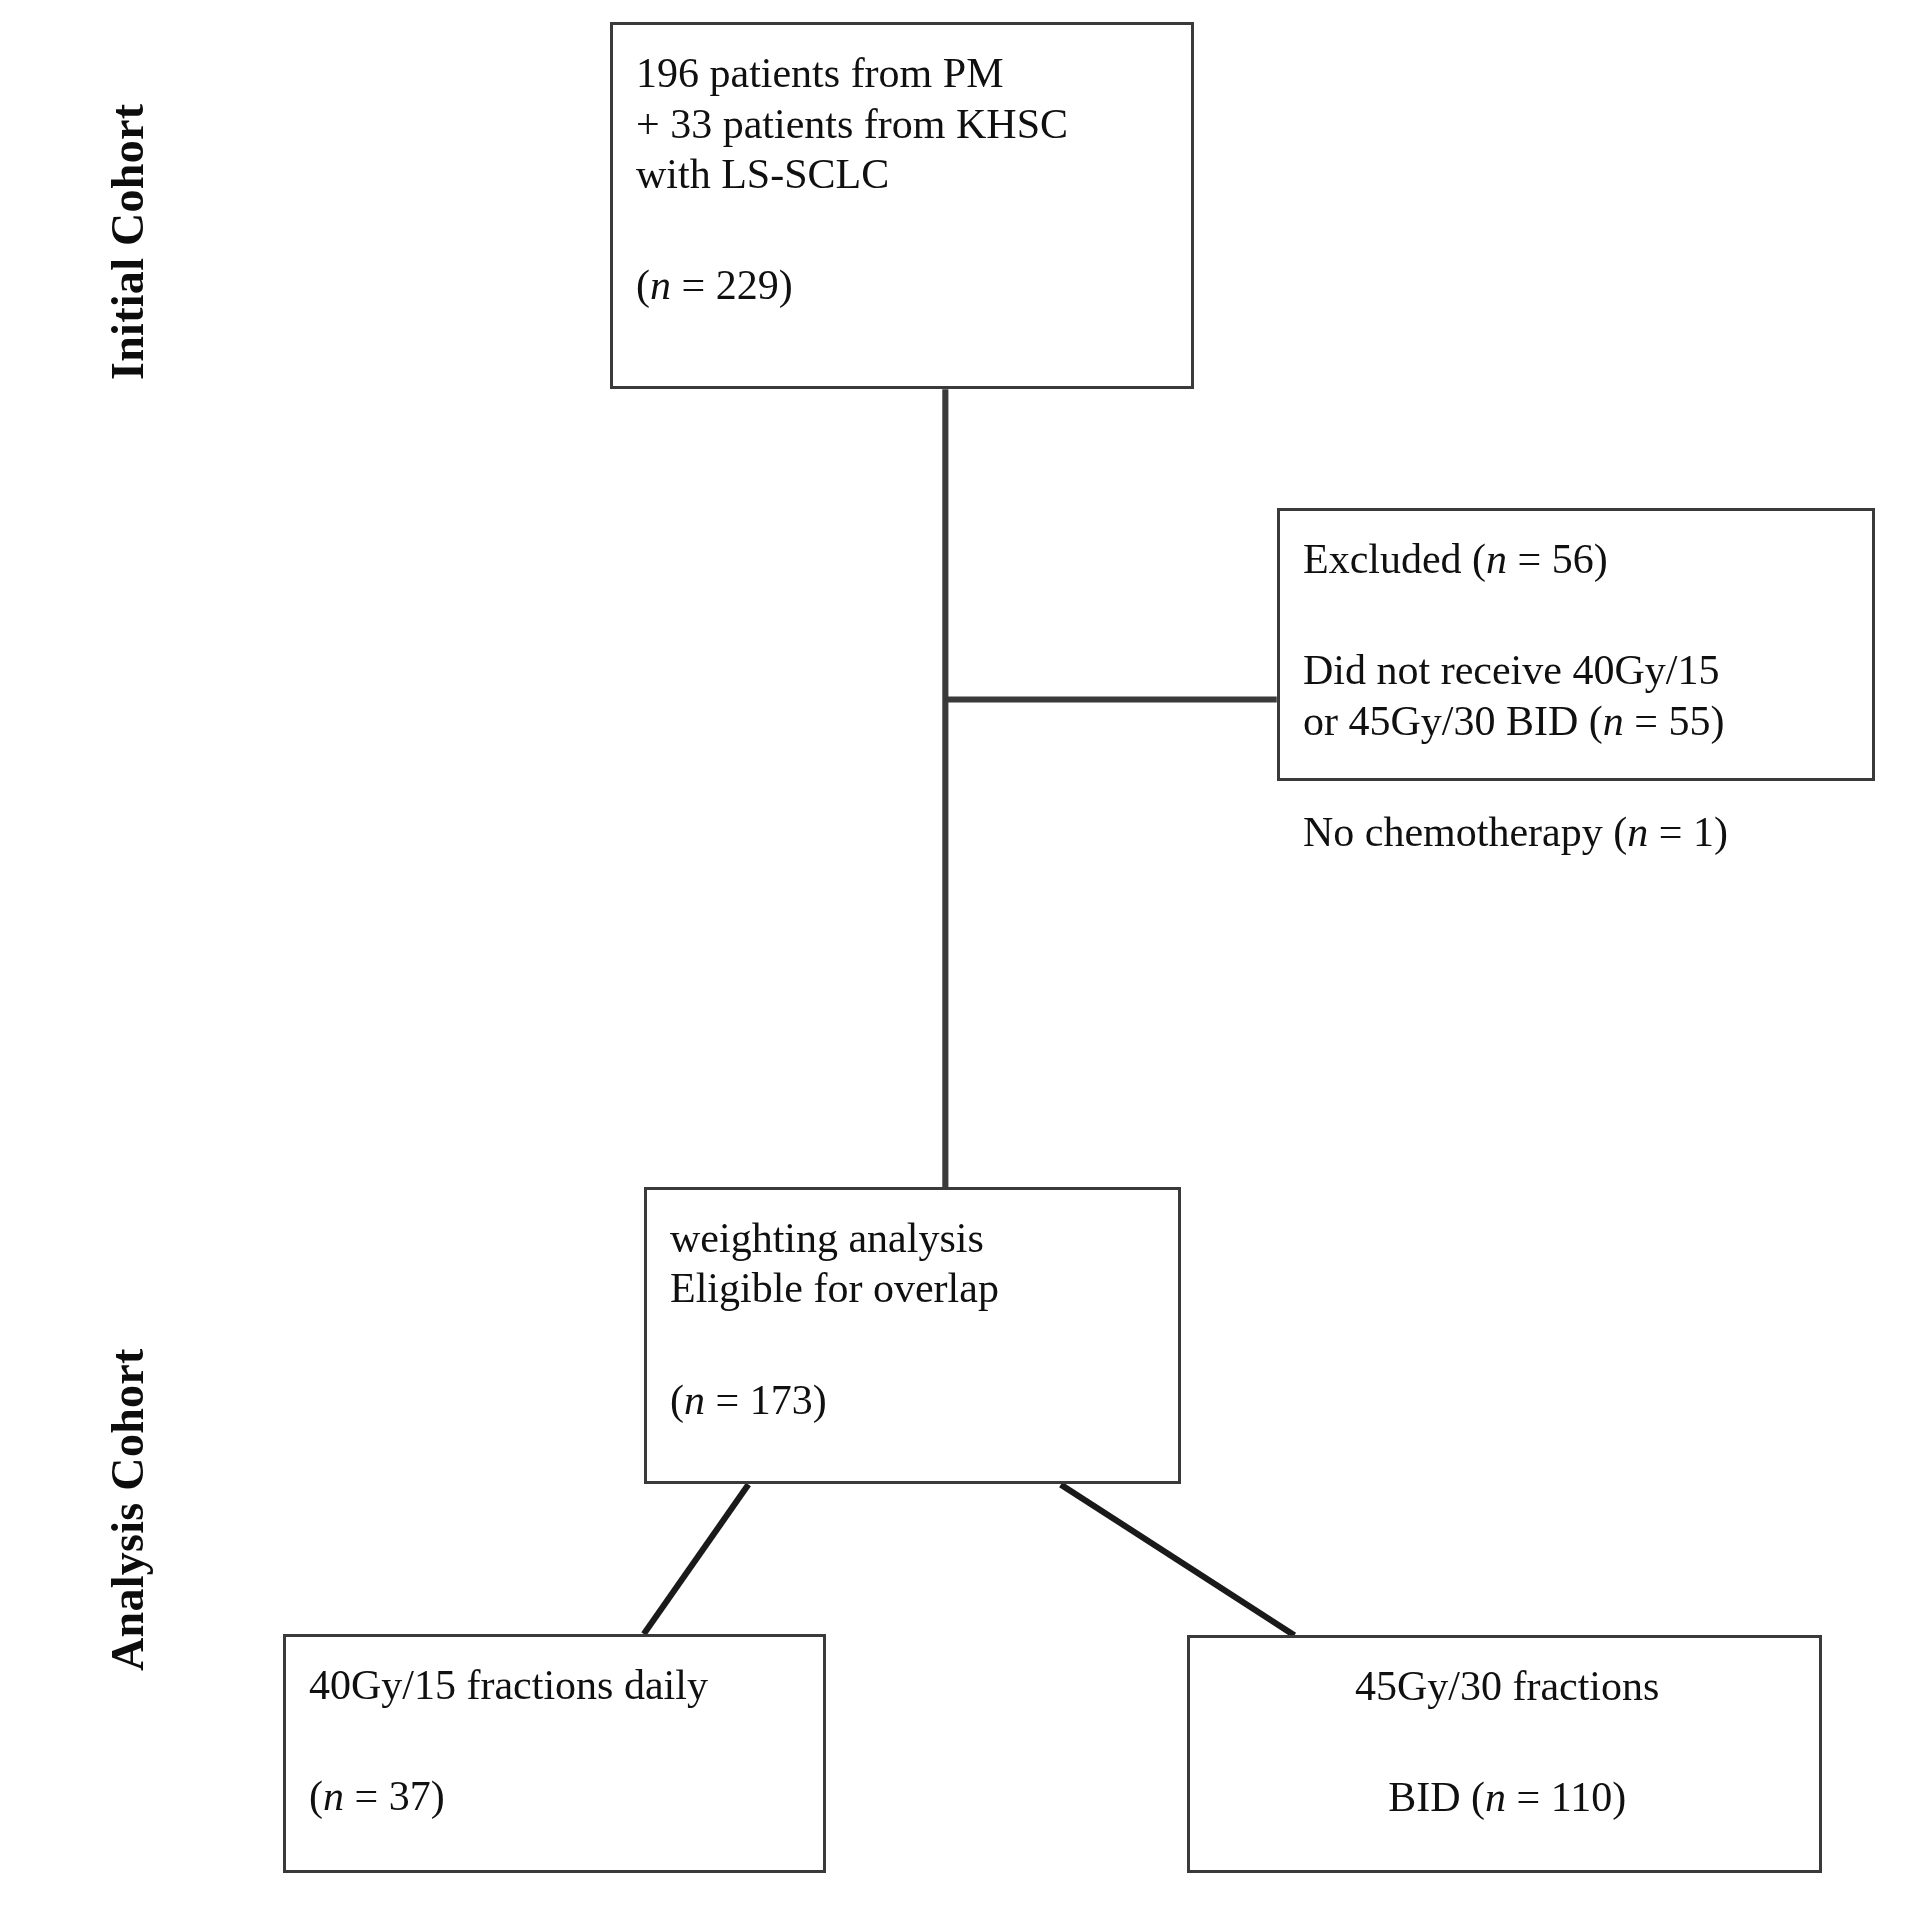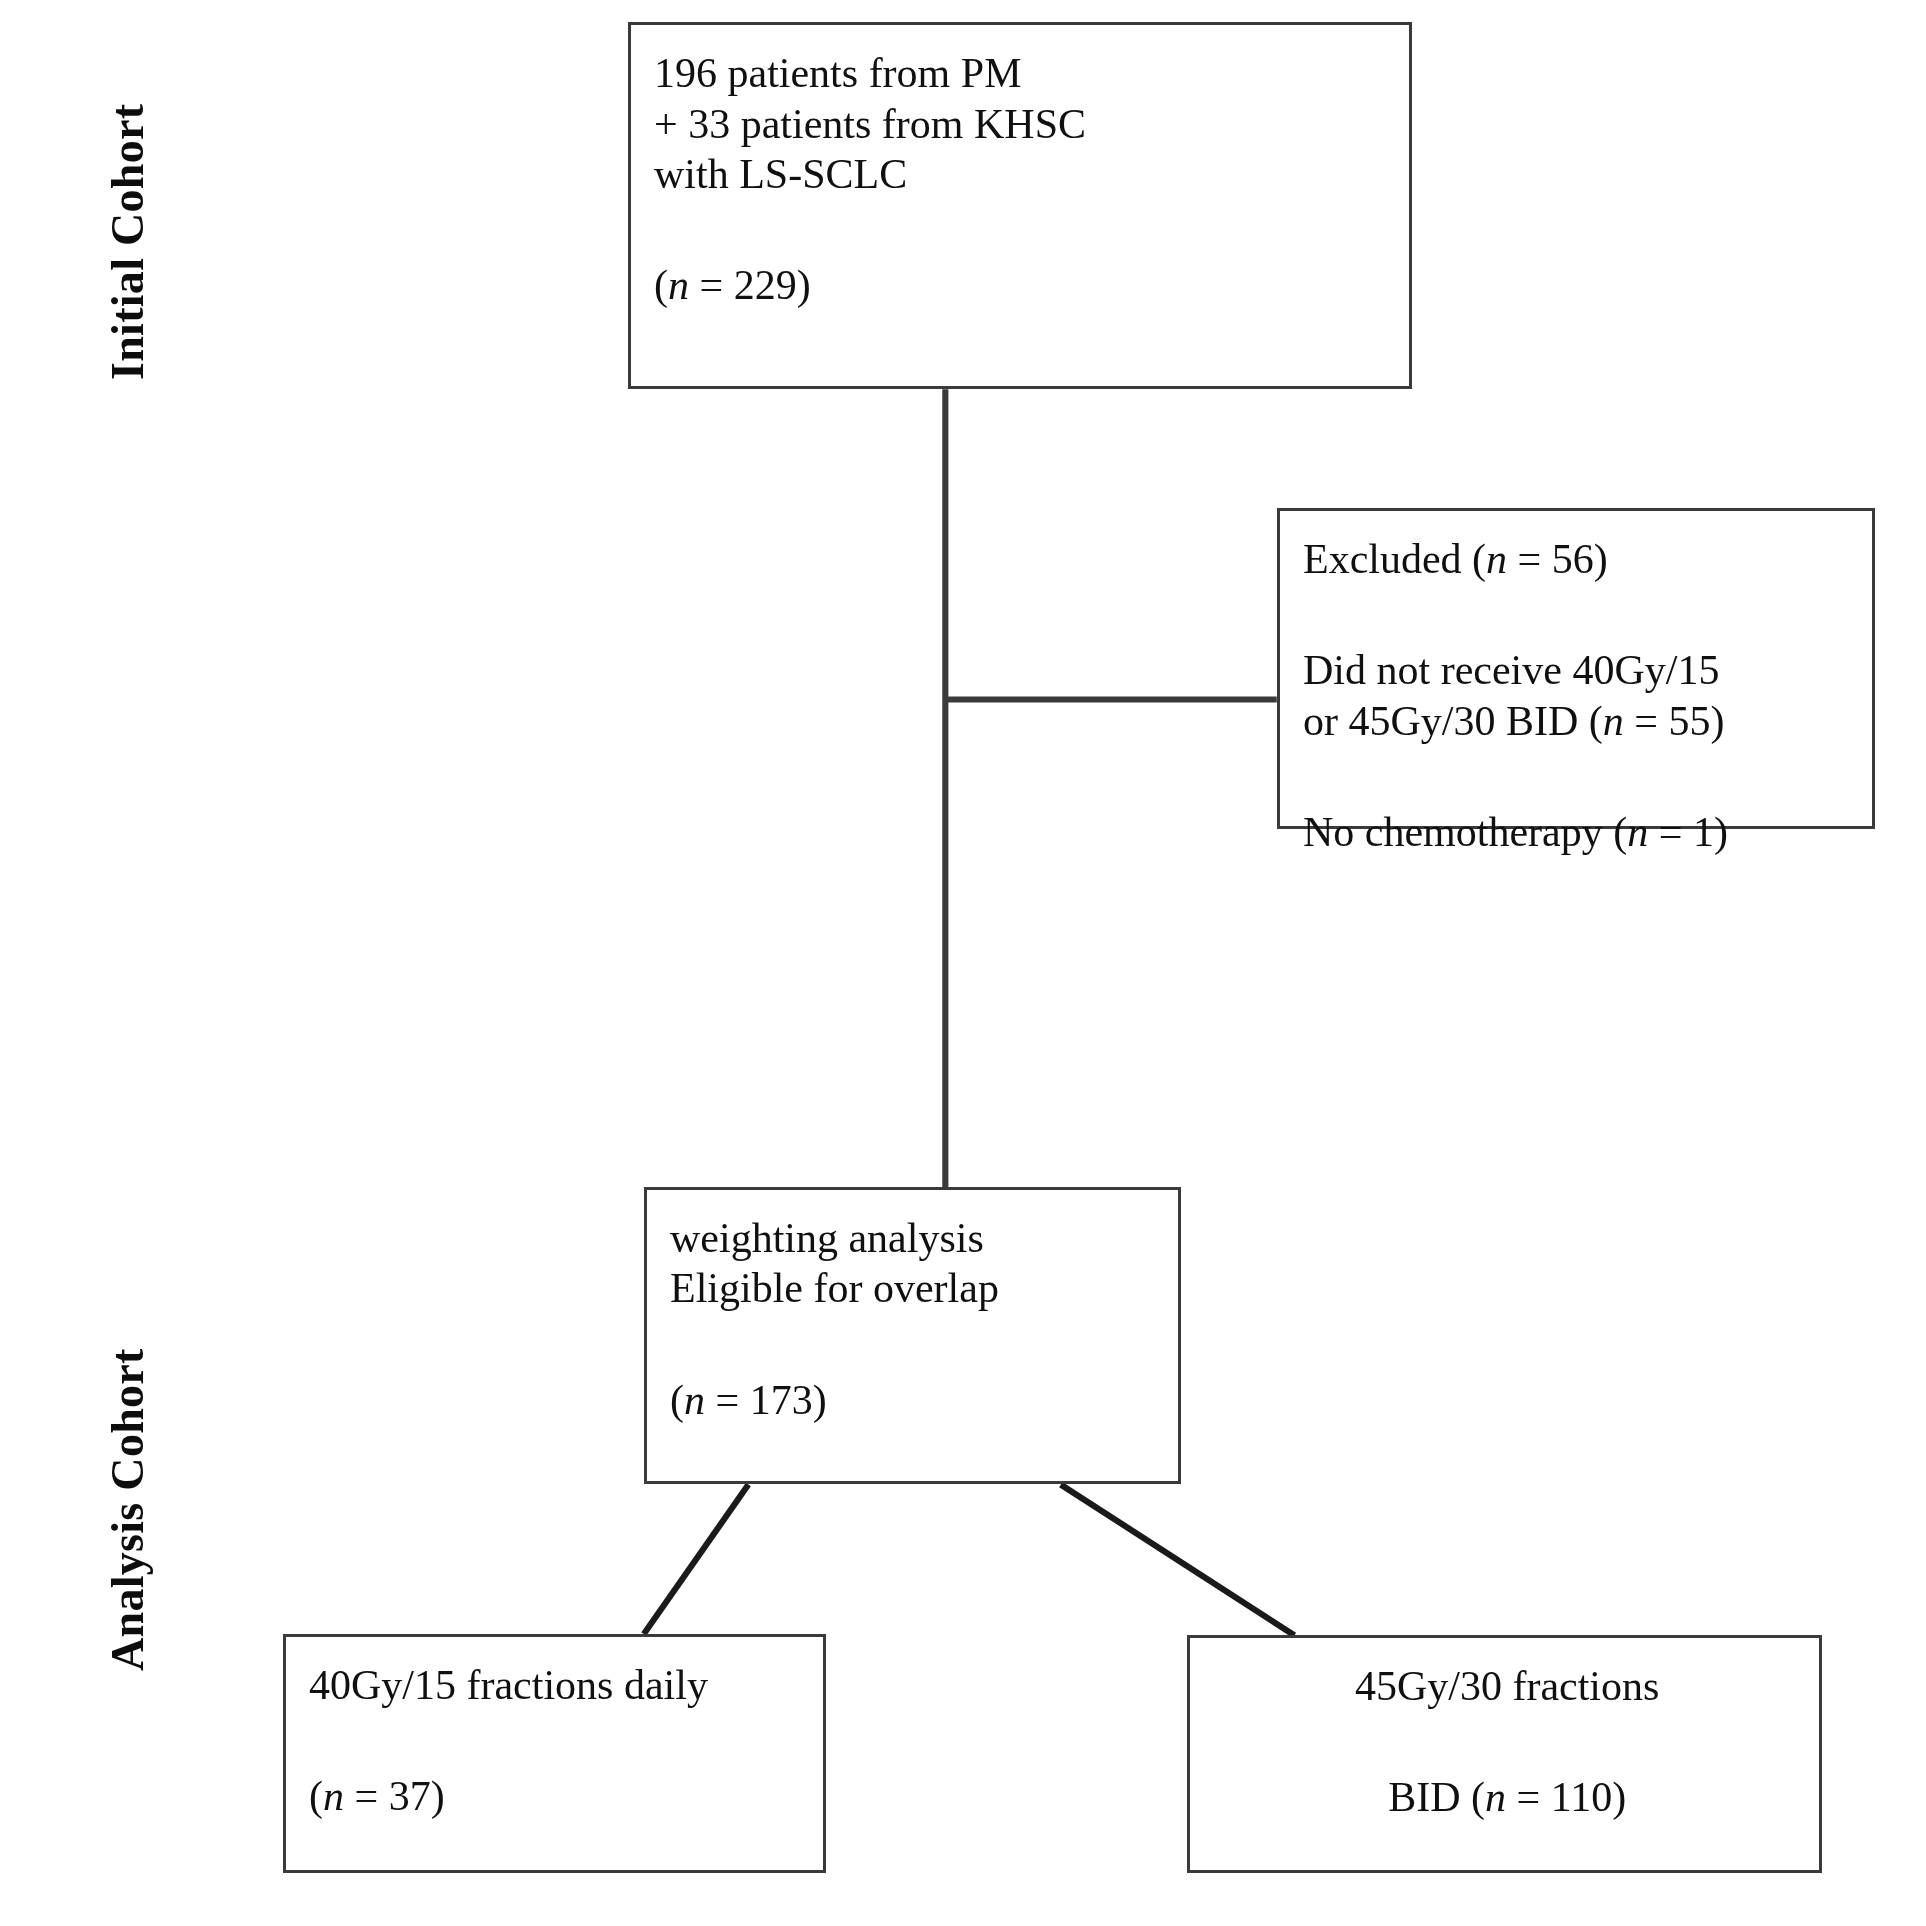--- a/index.html
+++ b/index.html
@@ -49,22 +49,22 @@
   .node p {
     margin: 0;
   }
   .node p.gap {
     margin-top: 1.45em;
   }
   .node em {
     font-style: italic;
   }
 
-  #node-initial   { left: 628px;  top: 22.4px;   width: 784px; height: 367px; }
-  #node-excluded  { left: 1277px; top: 508px;  width: 598px;  height: 321px; }
+  #node-initial   { left: 610px;  top: 22.4px;   width: 584px; height: 367px; }
+  #node-excluded  { left: 1277px; top: 508px;  width: 598px;  height: 273px; }
   #node-eligible  { left: 644px;  top: 1187px; width: 537px;  height: 297px; }
   #node-arm-daily { left: 283px;  top: 1634px; width: 543px;  height: 239px; }
   #node-arm-bid   { left: 1187px; top: 1635px; width: 635px;  height: 238px; text-align: center; }
 
   
   #connectors {
     position: absolute;
     left: 0;
     top: 0;
     width: 1926px;

